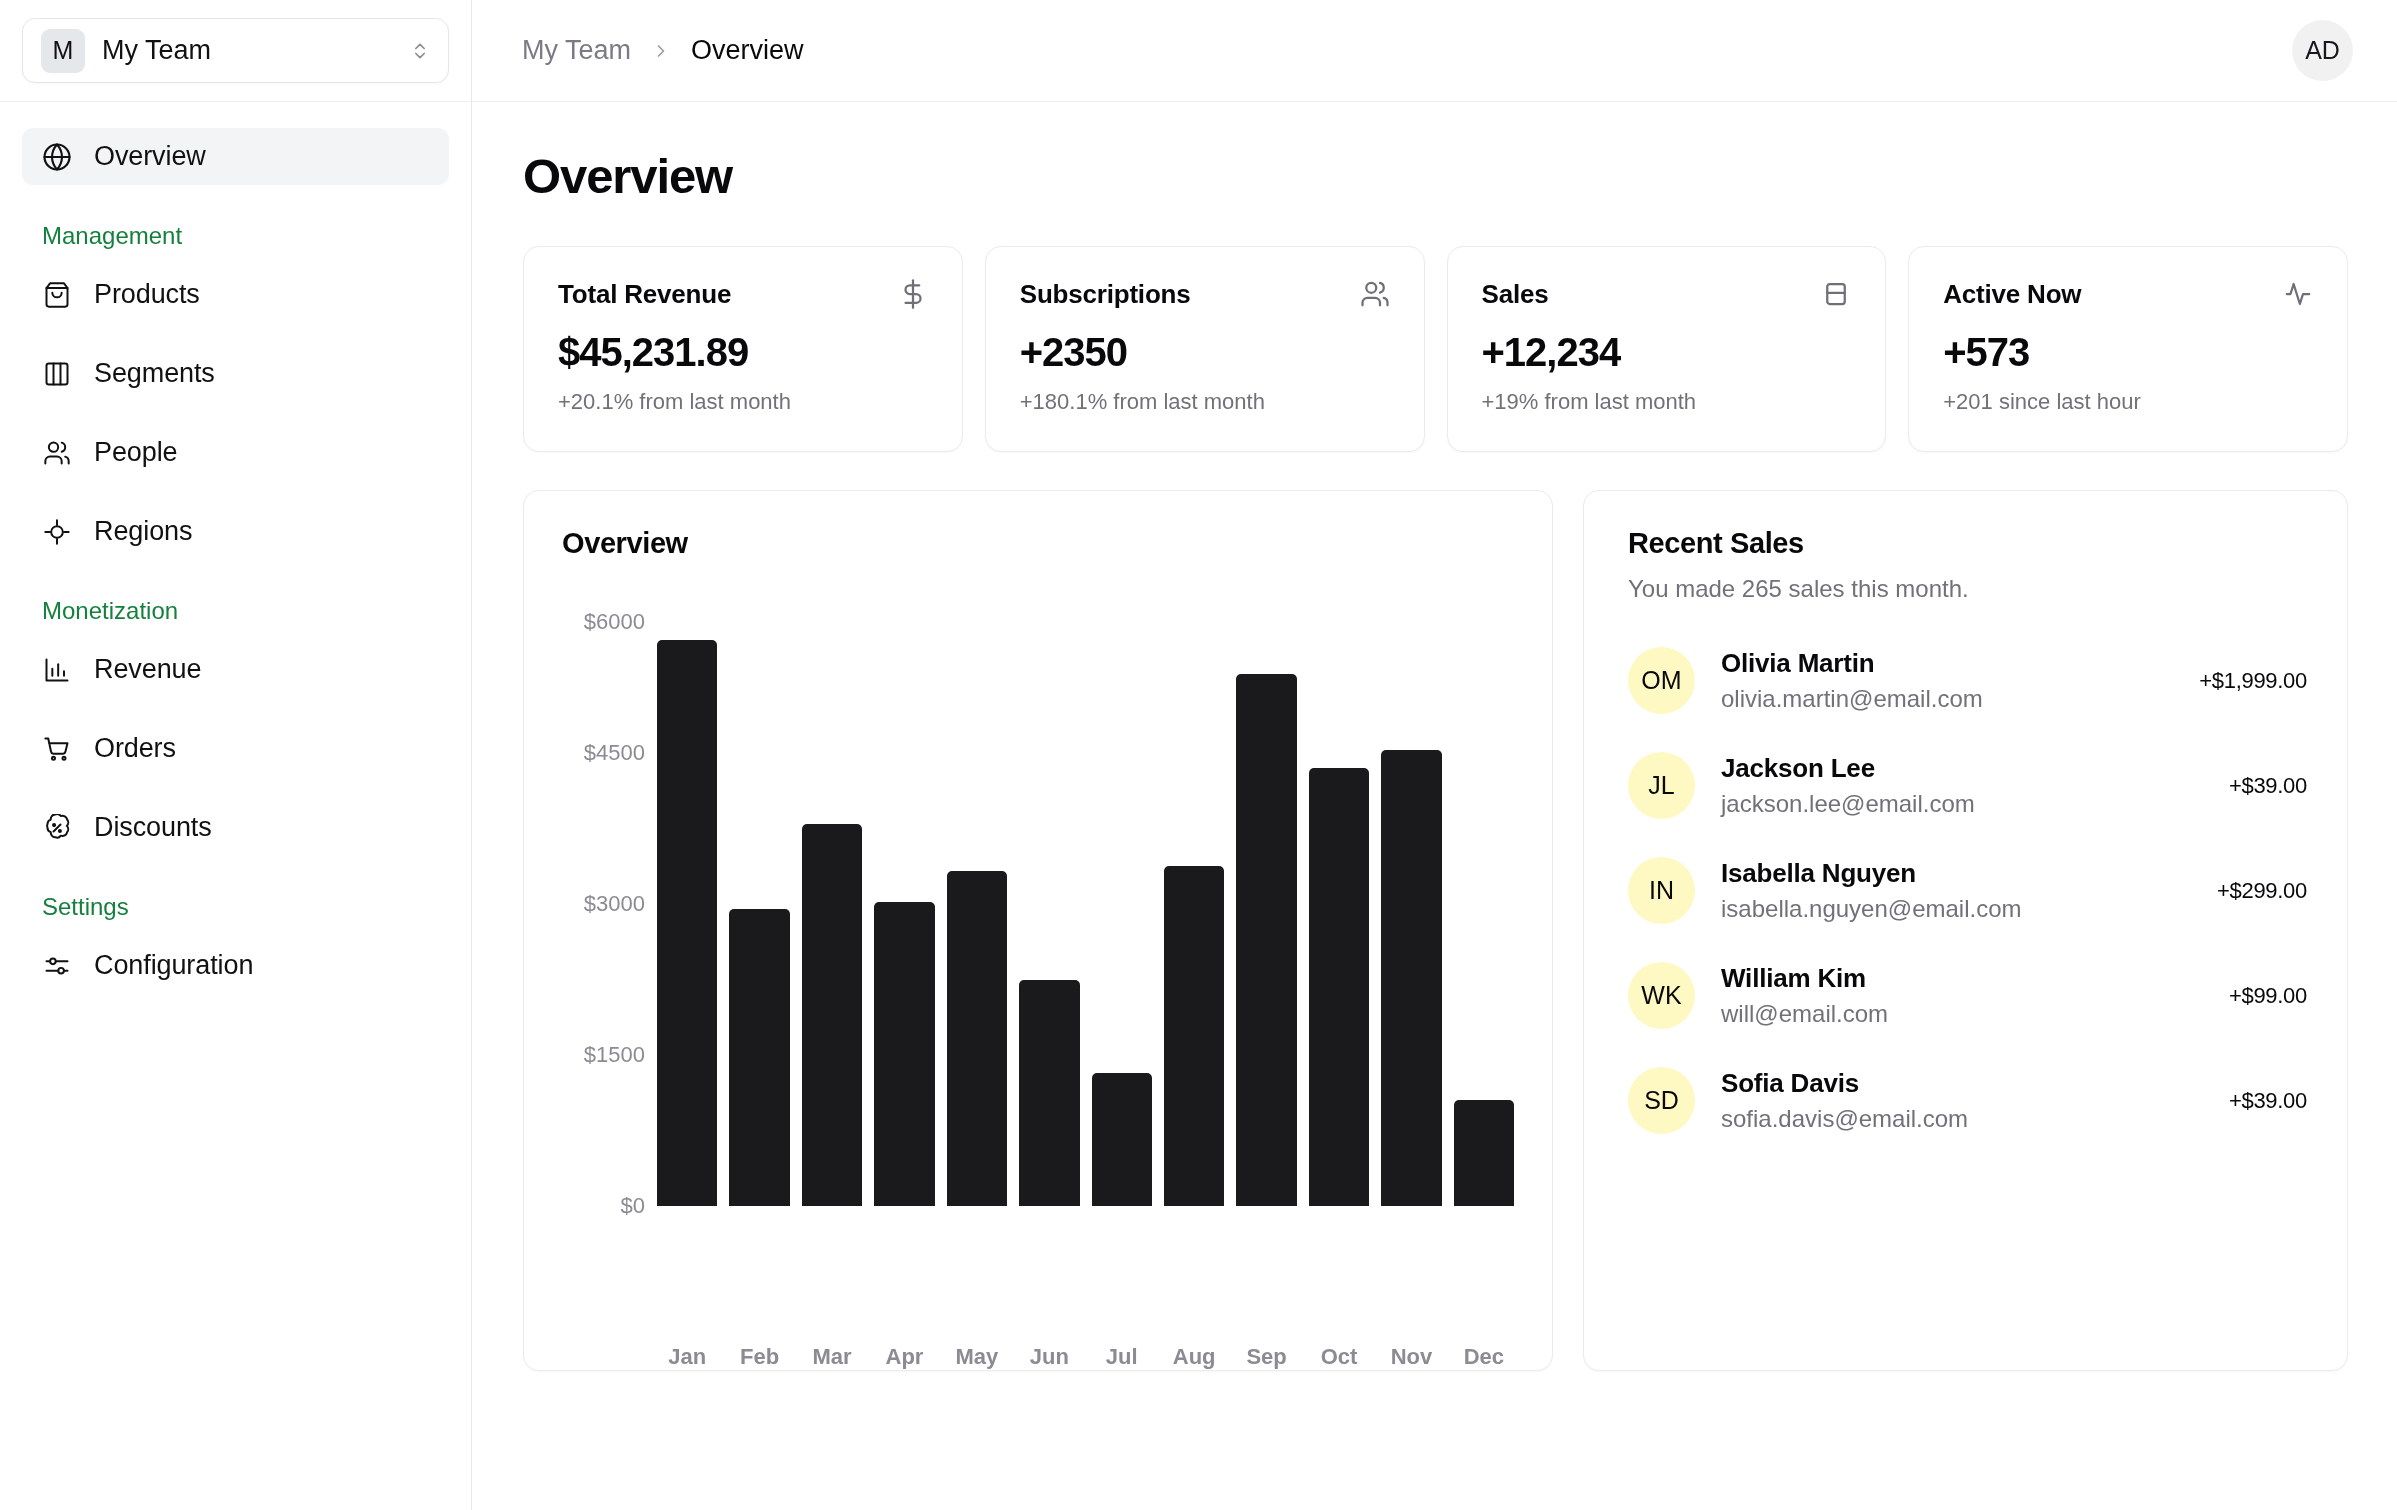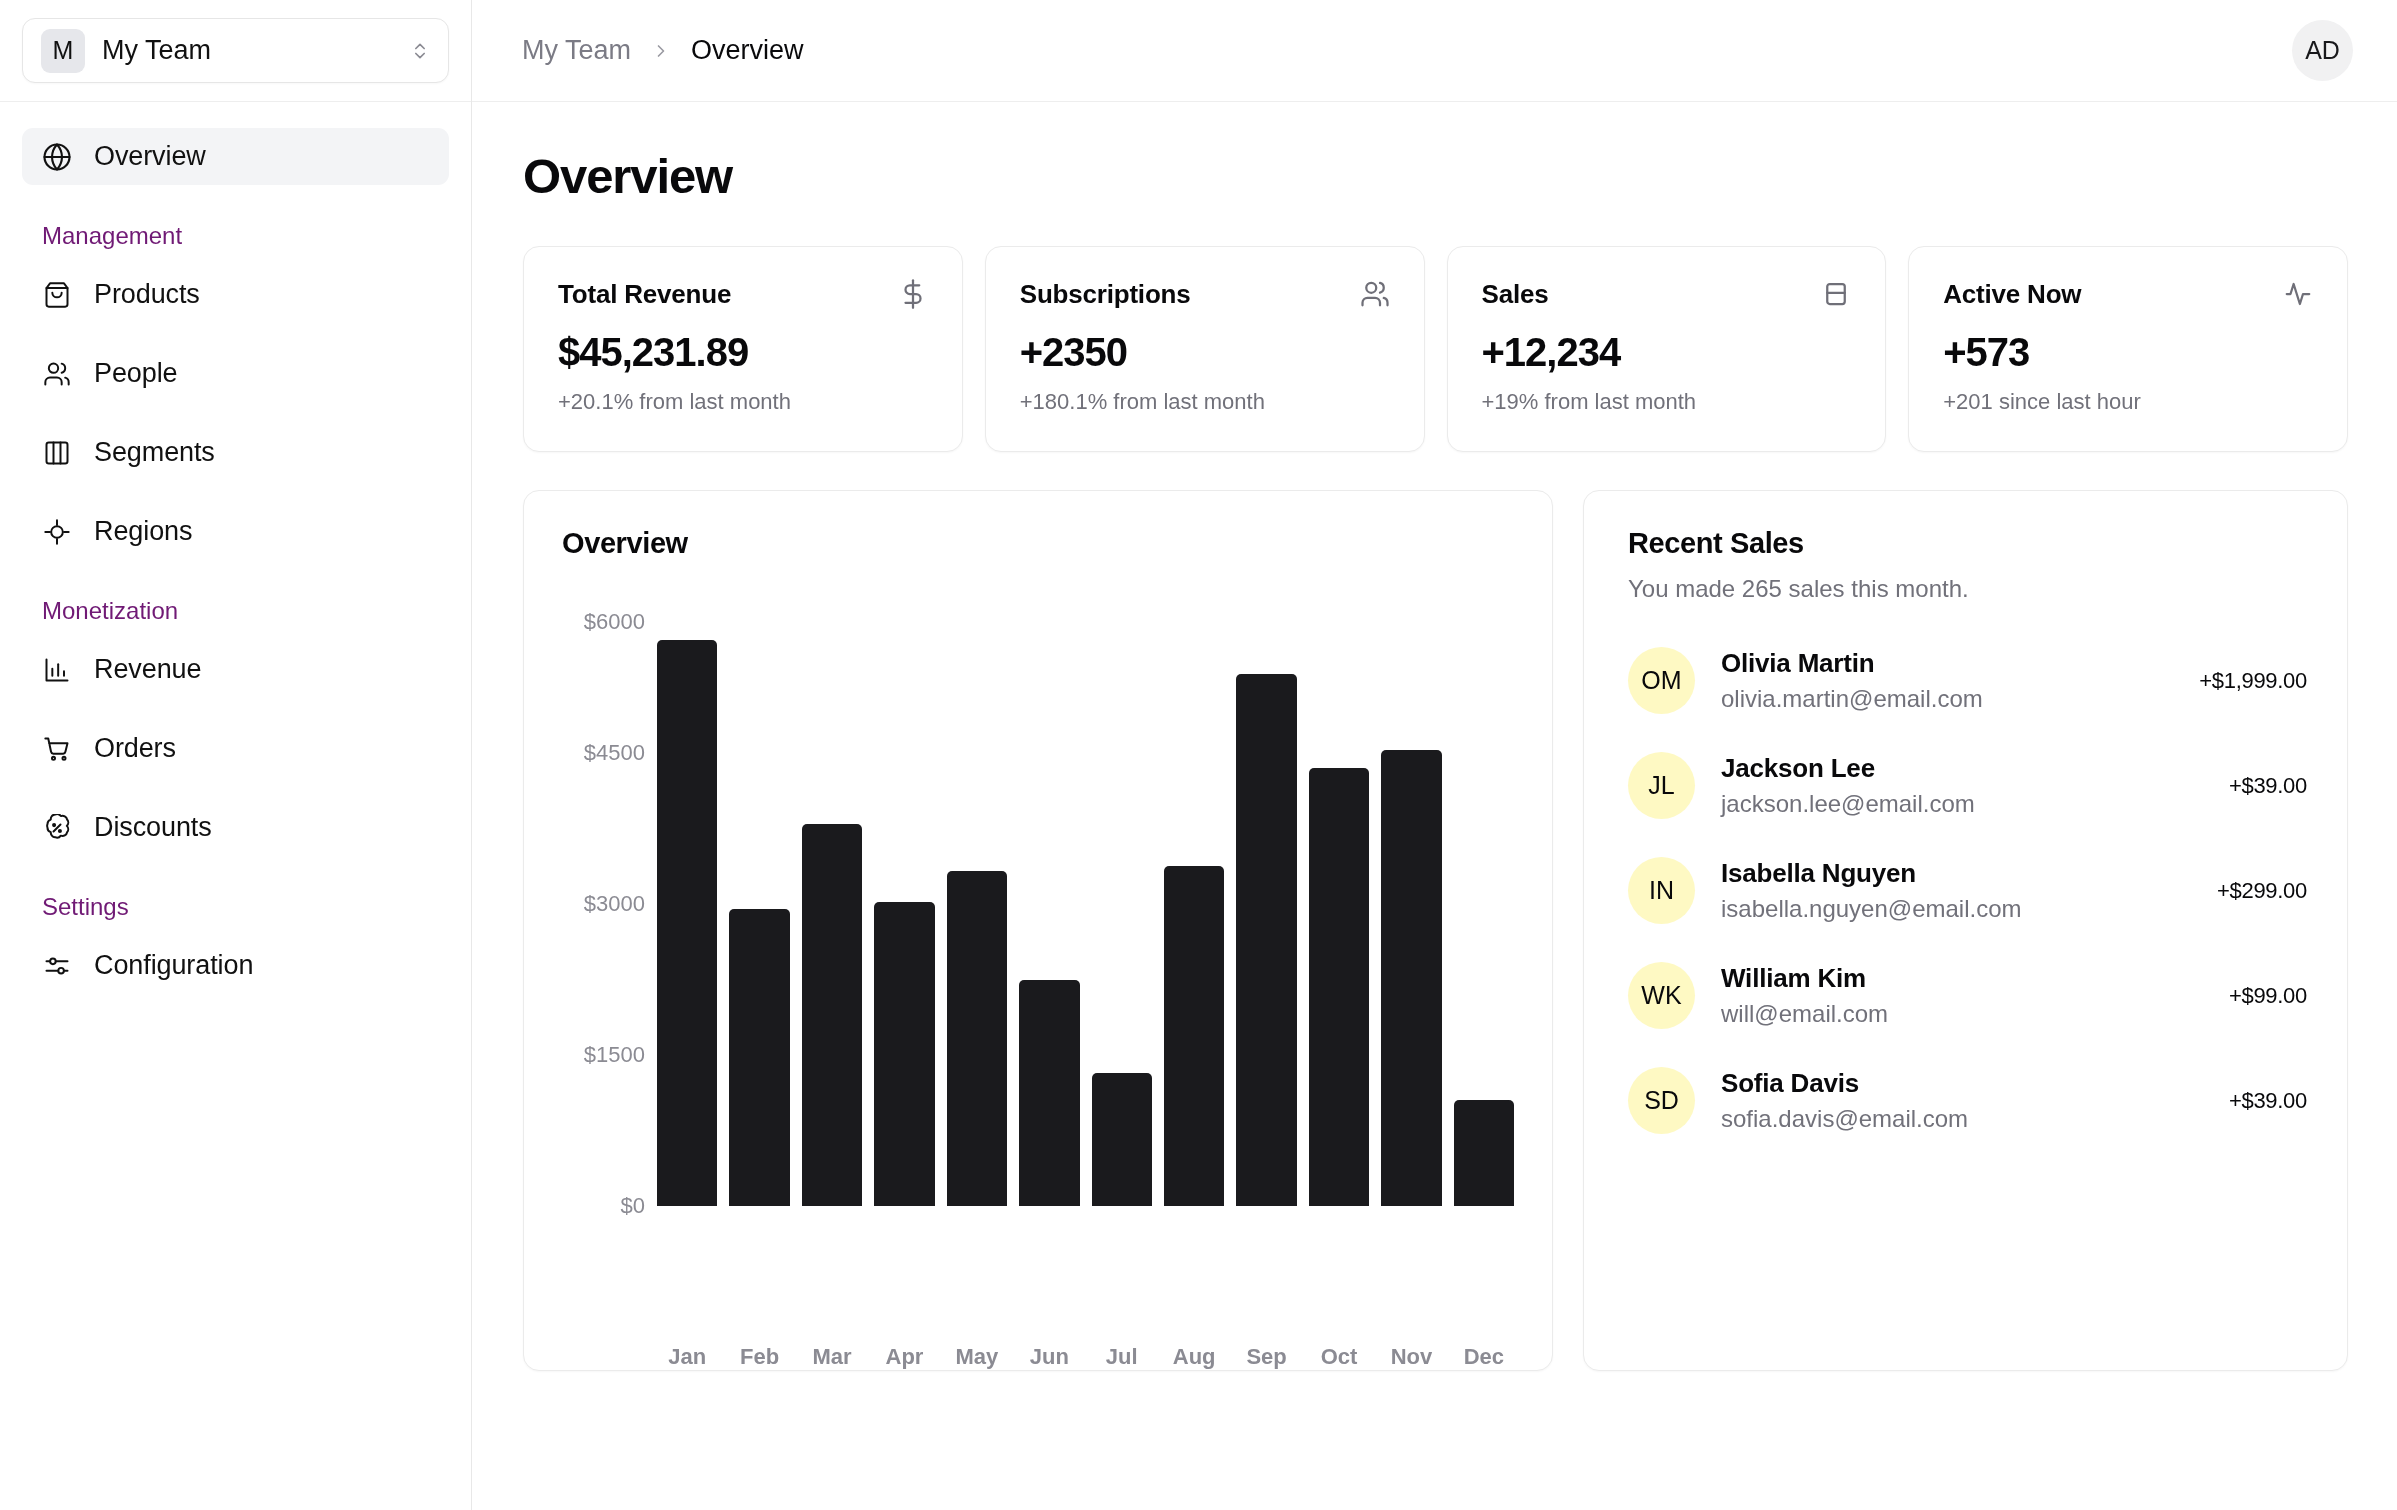--- a/index.html
+++ b/index.html
@@ -55,21 +55,21 @@
     gap: 22px;
     padding: 0 20px;
     border-radius: 11px;
     cursor: pointer;
     color: #111;
   }
   .nav-item.active { background: #f3f4f6; }
   .nav-item .nav-ico { width: 30px; height: 30px; flex: 0 0 30px; display:flex; align-items:center; justify-content:center; }
   .nav-item .nav-label { font-size: 27px; font-weight: 400; letter-spacing: -0.1px; }
   .nav-section {
-    font-size: 24px; color: #701a75;
+    font-size: 24px; color: #15803d;
     padding: 0 20px;
     margin-top: 37px; margin-bottom: 16px;
   }
   .nav-group { display: flex; flex-direction: column; gap: 22px; }
 
   
   .main { flex: 1; display: flex; flex-direction: column; min-width: 0; }
   .topbar {
     height: 102px;
     border-bottom: 1.5px solid #eeeeee;
@@ -223,37 +223,37 @@
               <path d="M6 2L3 6v14a2 2 0 0 0 2 2h14a2 2 0 0 0 2-2V6l-3-4z"></path>
                 <path d="M3 6h18"></path>
               <path d="M16 10a4 4 0 0 1-8 0"></path>
             </svg>
           </span>
           <span class="nav-label">Products</span>
         </div>
         <div class="nav-item">
           <span class="nav-ico">
             <svg viewBox="0 0 24 24" width="28" height="28" fill="none" stroke="#111" stroke-width="1.7" stroke-linecap="round" stroke-linejoin="round">
+              <rect x="3" y="3" width="18" height="18" rx="2"></rect>
+                <path d="M9 3v18"></path>
+                <path d="M15 3v18"></path>
+            </svg>
+          </span>
+          <span class="nav-label">Segments</span>
+        </div>
+        <div class="nav-item">
+          <span class="nav-ico">
+            <svg viewBox="0 0 24 24" width="28" height="28" fill="none" stroke="#111" stroke-width="1.7" stroke-linecap="round" stroke-linejoin="round">
               <path d="M16 21v-2a4 4 0 0 0-4-4H6a4 4 0 0 0-4 4v2"></path>
                 <circle cx="9" cy="7" r="4"></circle>
               <path d="M22 21v-2a4 4 0 0 0-3-3.87"></path>
                 <path d="M16 3.13a4 4 0 0 1 0 7.75"></path>
             </svg>
           </span>
           <span class="nav-label">People</span>
-        </div>
-        <div class="nav-item">
-          <span class="nav-ico">
-            <svg viewBox="0 0 24 24" width="28" height="28" fill="none" stroke="#111" stroke-width="1.7" stroke-linecap="round" stroke-linejoin="round">
-              <rect x="3" y="3" width="18" height="18" rx="2"></rect>
-                <path d="M9 3v18"></path>
-                <path d="M15 3v18"></path>
-            </svg>
-          </span>
-          <span class="nav-label">Segments</span>
         </div>
         <div class="nav-item">
           <span class="nav-ico">
             <svg viewBox="0 0 24 24" width="28" height="28" fill="none" stroke="#111" stroke-width="1.7" stroke-linecap="round" stroke-linejoin="round">
               <circle cx="12" cy="12" r="5"></circle>
                 <path d="M12 2v4"></path>
                 <path d="M12 18v4"></path>
                 <path d="M2 12h4"></path>
                 <path d="M18 12h4"></path>
             </svg>

